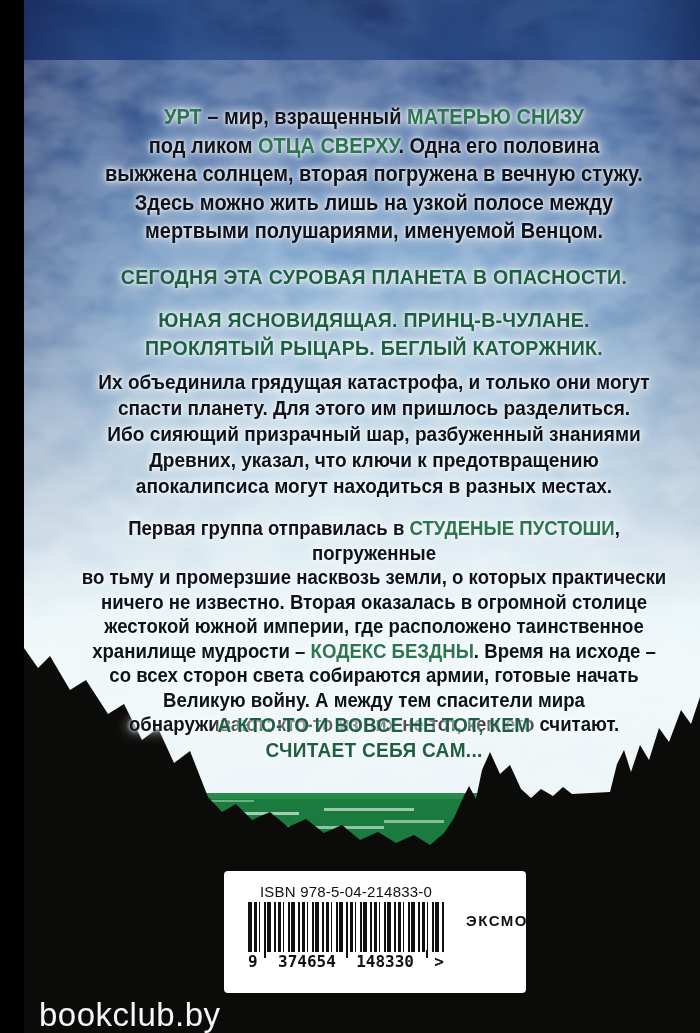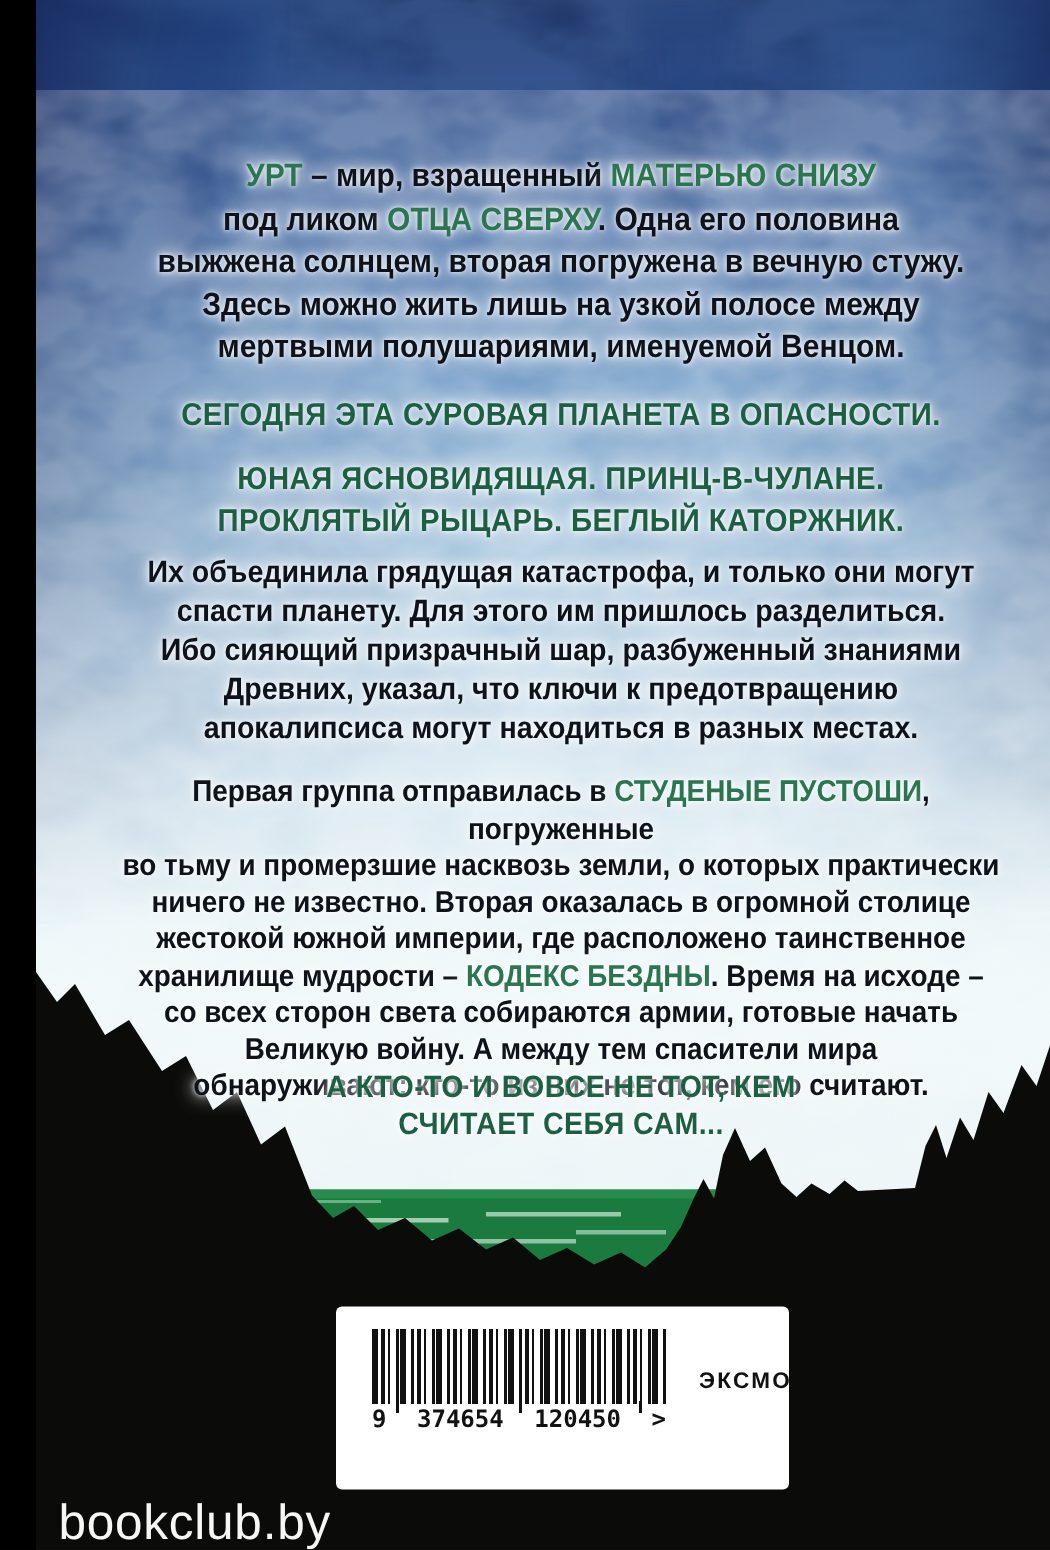--- a/index.html
+++ b/index.html
@@ -152,28 +152,29 @@
 жестокой южной империи, где расположено таинственное
 хранилище мудрости – </span><span class="seg-green">КОДЕКС БЕЗДНЫ</span><span class="seg-dark">. Время на исходе –
 со всех сторон света собираются армии, готовые начать
 Великую войну. А между тем спасители мира
 обнаруживают: кто-то из них не тот, кем его считают.</span></div>
   <div class="blurb p6 header"><span class="seg-green">А КТО-ТО И ВОВСЕ НЕ ТОТ, КЕМ
 СЧИТАЕТ СЕБЯ САМ...</span></div>
 
   <div class="barcode-panel">
     <div class="bc-left">
+      <div class="isbn-label">ISBN 978-5-04-214833-0</div>
       <div class="bars"></div>
       <div class="bc-digits">
         <div class="guard g1"></div>
         <div class="guard g2"></div>
         <div class="guard g3"></div>
         <span>9</span>
         <span>374654</span>
-        <span>120450</span>
+        <span>148330</span>
         <span>&gt;</span>
       </div>
     </div>
     <div class="eksmo">
       <svg width="52" height="62" viewBox="0 0 56 66" aria-hidden="true">
         <g fill="none" stroke="#121212" stroke-width="8.5" stroke-linecap="round">
           <path d="M40,9 C24,1 10,9 10,23 C10,37 24,43 34,37 C40,33 41,25 36,21"></path>
           <path d="M16,57 C32,65 46,57 46,43 C46,29 32,23 22,29 C16,33 15,41 20,45"></path>
         </g>
       </svg>

